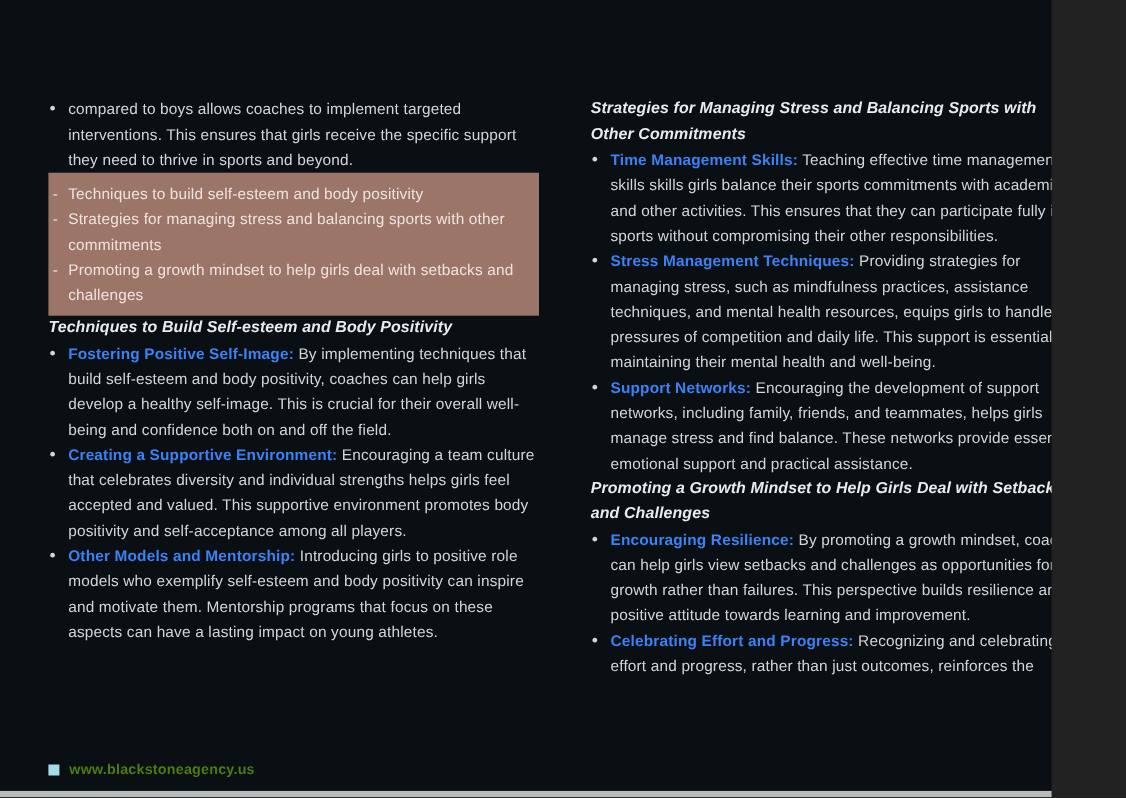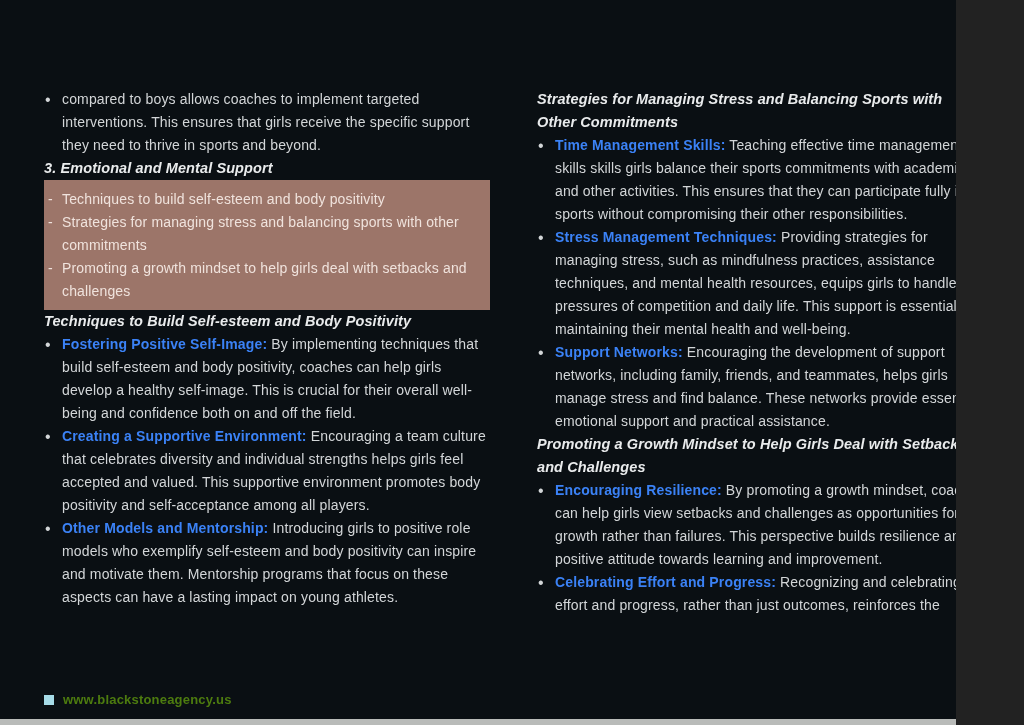--- a/index.html
+++ b/index.html
@@ -63,21 +63,20 @@
 <body>
 
 <div class="slide">
   <div class="content">
 
     <div class="col">
       <ul class="bullets">
         <li><span>compared to boys allows coaches to implement targeted interventions. This ensures that girls receive the specific support they need to thrive in sports and beyond.</span></li>
       </ul>
 
-      <h3 class="head mt18">3. Emotional and Mental Support</h3>
 
       <div class="highlight-box">
         <ul class="dash-list">
           <li>Techniques to build self-esteem and body positivity</li>
           <li>Strategies for managing stress and balancing sports with other commitments</li>
           <li>Promoting a growth mindset to help girls deal with setbacks and challenges</li>
         </ul>
       </div>
 
       <h3 class="head mt18">Techniques to Build Self-esteem and Body Positivity</h3>

